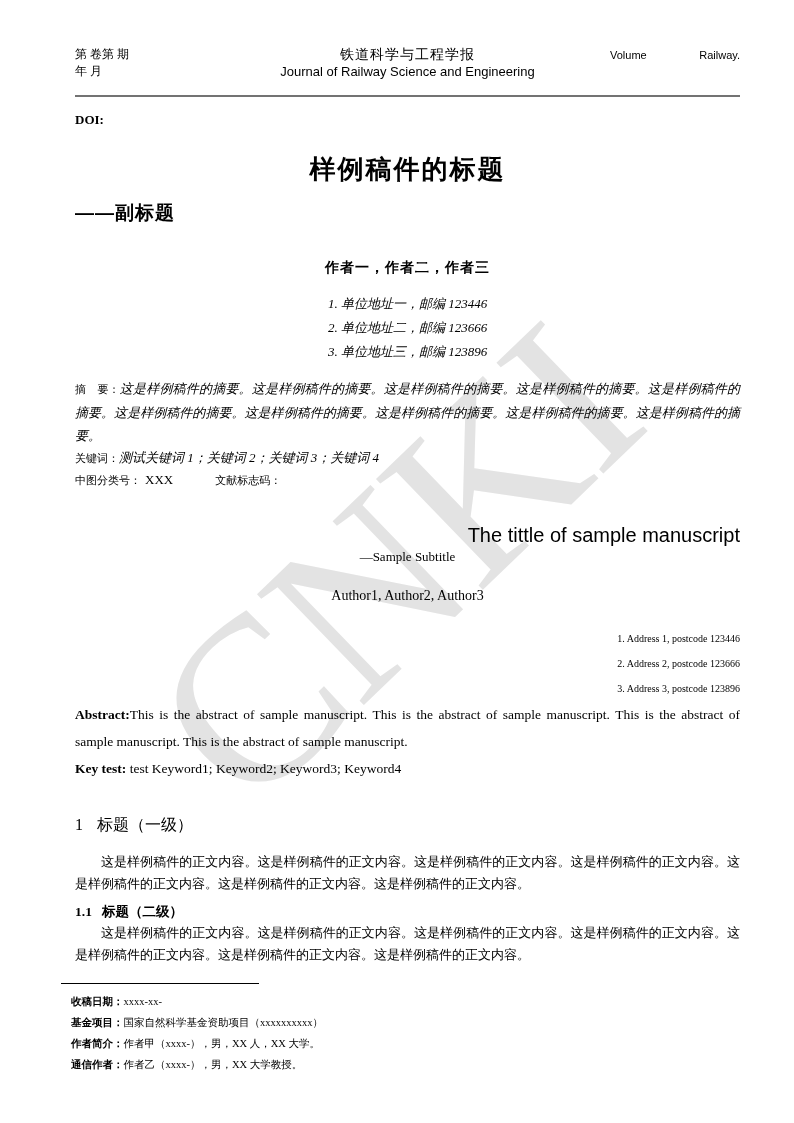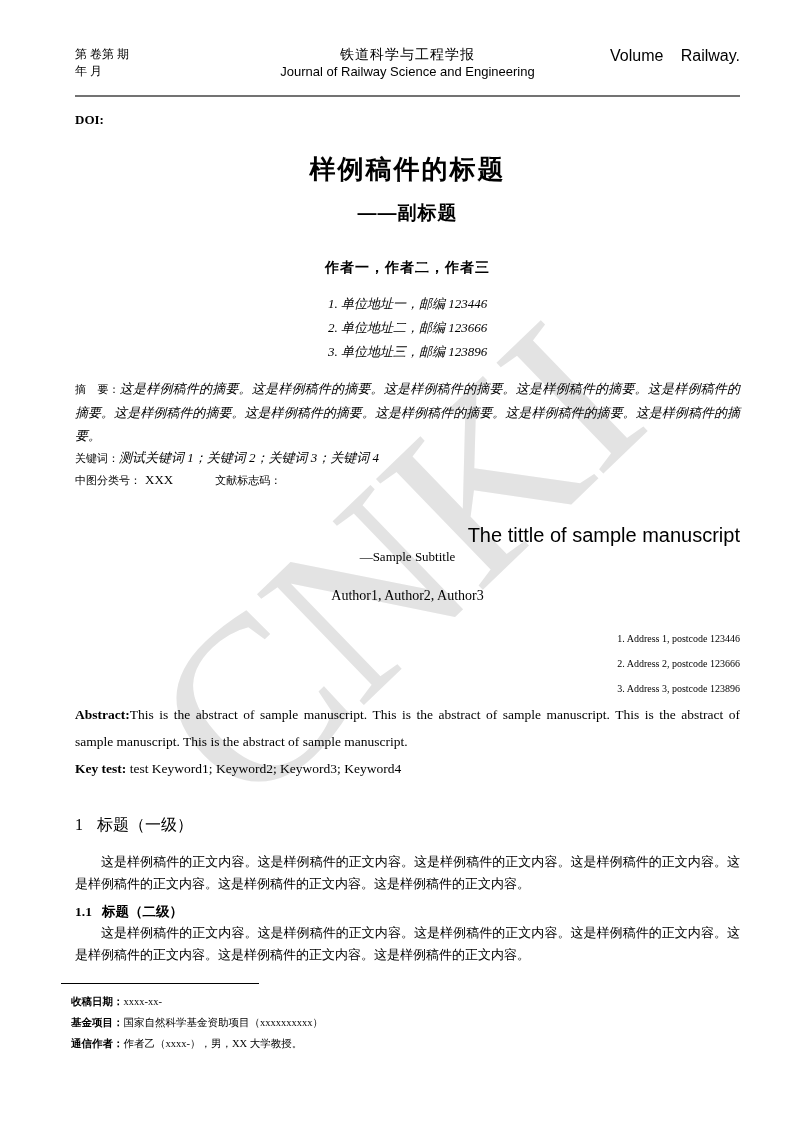--- a/index.html
+++ b/index.html
@@ -24,27 +24,27 @@
   .content { position:relative; z-index:1; padding:46px 54px 0 75px; }
   .sans { font-family:"Liberation Sans","DejaVu Sans",sans-serif; }
   .kai  { font-style:italic; }
 
   
   .journal-header { display:flex; align-items:flex-start; border-bottom:2px solid #737373; padding-bottom:15px; }
   .jh-left  { width:130px; font-size:12px; line-height:17px; }
   .jh-center{ flex:1; text-align:center; }
   .jh-cn { font-size:14px; line-height:17px; letter-spacing:1px; }
   .jh-en { font-size:13px; line-height:17px; }
-  .jh-right { width:130px; display:flex; justify-content:space-between; font-size:16px; line-height:17px; padding-top:1px;align-items:center; }
+  .jh-right { width:130px; display:flex; justify-content:space-between; font-size:11px; line-height:17px; padding-top:1px;align-items:center; }
 
   .doi-line { margin-top:15px; font-weight:bold; font-size:13px; }
 
   
   .cn-title    { margin-top:24px; text-align:center; font-size:26px; font-weight:bold; letter-spacing:2px; line-height:34px; }
-  .cn-subtitle { margin-top:14px; text-align:center; font-size:19px; font-weight:bold; letter-spacing:1px; line-height:26px; }
+  .cn-subtitle { margin-top:14px; text-align:left; font-size:19px; font-weight:bold; letter-spacing:1px; line-height:26px; }
   .cn-authors  { margin-top:32px; text-align:center; font-size:14px; font-weight:600; letter-spacing:1px; line-height:18px; }
   .cn-affils   { margin-top:16px; text-align:center; font-size:13px; line-height:24px; }
   .cn-abstract { margin-top:13px; font-size:13px; line-height:23px; text-align:justify; }
   .cn-abstract .lbl, .cn-kw .lbl, .cn-clc .lbl { font-weight:normal; font-style:normal; font-family:"Liberation Sans","DejaVu Sans",sans-serif; font-size:11px; }
   .cn-kw  { font-size:13px; line-height:22px; }
   .cn-clc { font-size:13px; line-height:22px; }
   .cn-clc .val { margin-left:4px; }
   .cn-clc .lbl2 { margin-left:42px; }
 
   
@@ -133,16 +133,17 @@
     <h3 class="h2"><span class="num">1.1</span><span>标题（二级）</span></h3>
 
     <p class="body-para tight">这是样例稿件的正文内容。这是样例稿件的正文内容。这是样例稿件的正文内容。这是样例稿件的正文内容。这是样例稿件的正文内容。这是样例稿件的正文内容。这是样例稿件的正文内容。</p>
 
   </div>
 
   <div class="footnote">
     <div class="fn-rule"></div>
     <div class="fn-line"><span class="lbl">收稿日期：</span><span>xxxx-xx-</span></div>
     <div class="fn-line"><span class="lbl">基金项目：</span><span>国家自然科学基金资助项目（xxxxxxxxxx）</span></div>
+    <div class="fn-line"><span class="lbl">作者简介：</span><span>作者甲（xxxx-），男，XX 人，XX 大学。</span></div>
     <div class="fn-line"><span class="lbl">通信作者：</span><span>作者乙（xxxx-），男，XX 大学教授。</span></div>
   </div>
 
 </div>
 
 </body></html>

